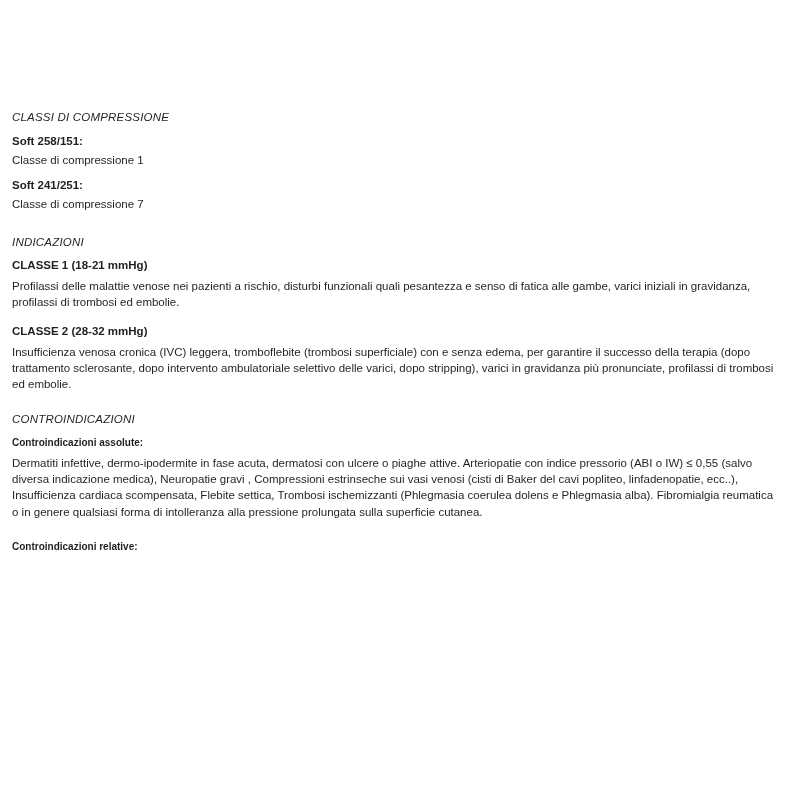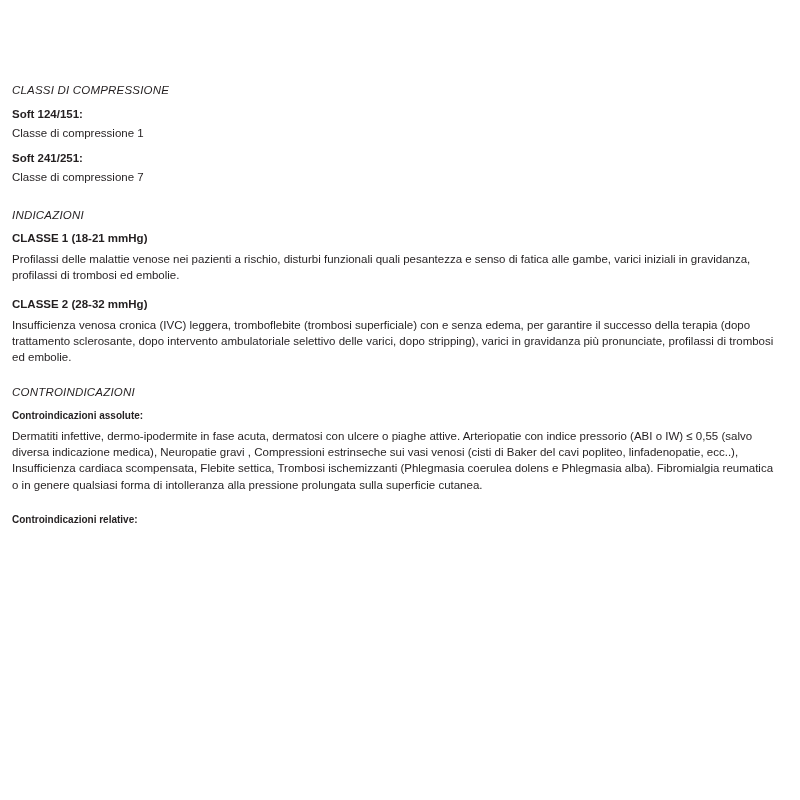--- a/index.html
+++ b/index.html
@@ -12,21 +12,21 @@
     background: #ffffff;
     font-family: "Liberation Sans", sans-serif;
     color: #231f20;
     overflow: hidden;
   }
   .page {
     position: relative;
     width: 800px;
     height: 800px;
     box-sizing: border-box;
-    padding: 84px 18px 0 12px;
+    padding: 111px 18px 0 12px;
   }
   .section {
     margin: 0;
   }
   .sec-title {
     font-style: italic;
     font-size: 11.5px;
     letter-spacing: 0.2px;
     color: #231f20;
     margin: 0 0 9px 0;
@@ -57,21 +57,21 @@
   .spacer-lg { height: 20px; }
   .spacer-md { height: 14px; }
 </style>
 </head>
 <body>
 
 <div class="page">
 
   <div class="section">
     <div class="sec-title">CLASSI DI COMPRESSIONE</div>
-    <div class="lbl">Soft 124/151:</div>
+    <div class="lbl">Soft 258/151:</div>
     <div class="txt">Classe di compressione 1</div>
     <div class="lbl">Soft 241/251:</div>
     <div class="txt">Classe di compressione 7</div>
   </div>
 
   <div class="spacer-md"></div>
 
   <div class="section">
     <div class="sec-title">INDICAZIONI</div>
     <div class="lbl">CLASSE 1 (18-21 mmHg)</div>

